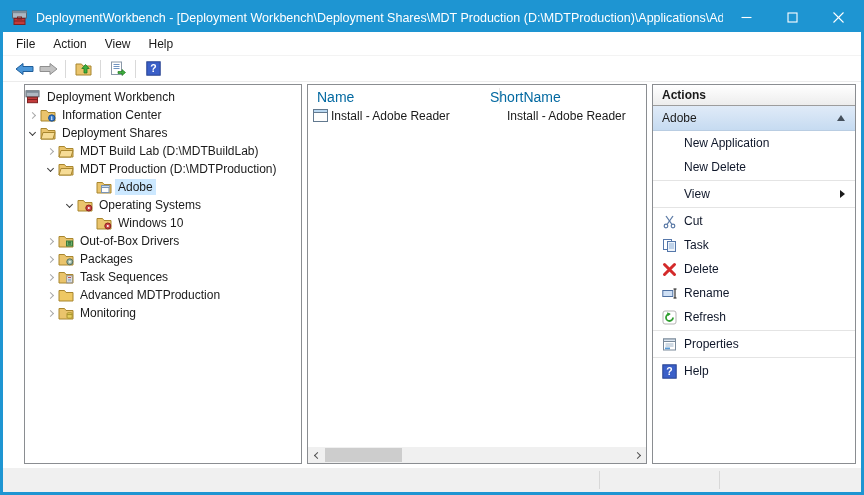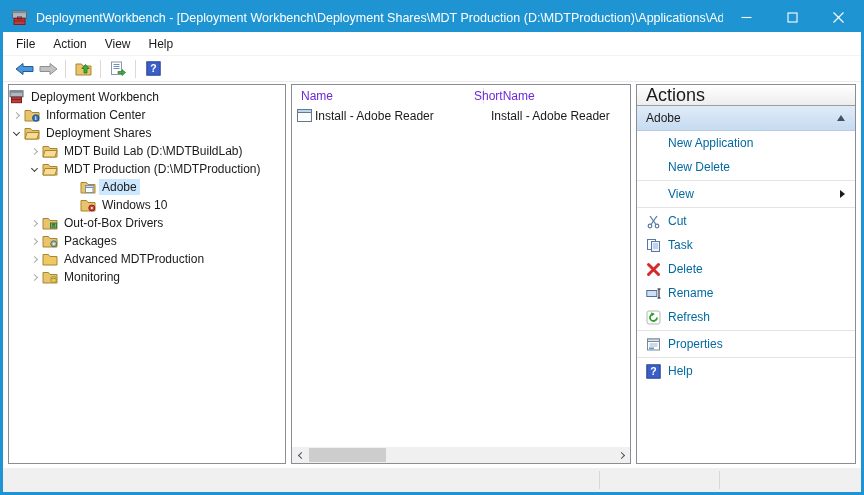--- a/index.html
+++ b/index.html
@@ -22,69 +22,69 @@
              font-size:12px; color:#1a1a1a; background:#fff; }
   .menu-item { padding:20px 9px; cursor:default; }
 
   
   .toolbar { height:27px; flex:none; display:flex; align-items:center; padding-left:9px;
              background:#fff; border-top:1px solid #f3f3f3; border-bottom:1px solid #ececec; }
   .tb-btn { width:24px; height:22px; display:flex; align-items:center; justify-content:center; }
   .tb-sep { width:1px; height:18px; background:#d9d9d9; margin:0 5px; }
 
   
-  .content { flex:1; position:relative; background:#fff; }
+  .content { flex:1; position:relative; background:#fff;margin-left:16px; }
   .pane { position:absolute; top:2px; bottom:4px; border:1px solid #8a8d91; background:#fff; overflow:hidden; }
   .tree-pane { left:5px; width:278px; padding-top:3px; }
   .list-pane { left:288px; width:340px; }
   .actions-pane { left:633px; right:5px; display:flex; flex-direction:column; }
 
   
   .trow { display:flex; align-items:center; height:18px; font-size:12px; color:#1a1a1a; white-space:nowrap; }
   .lvl1 { padding-left:0; } .lvl2 { padding-left:18px; } .lvl3 { padding-left:37px; } .lvl4 { padding-left:56px; }
   .chev { width:15px; flex:none; display:flex; align-items:center; justify-content:center; }
   .chev i { display:block; width:5px; height:5px; border-top:1.2px solid; border-right:1.2px solid; }
   .chev.collapsed i { color:#a9a9a9; transform:rotate(45deg); }
   .chev.expanded  i { color:#3c3c3c; transform:rotate(135deg); margin-top:-2px; }
   .ticon { width:19px; flex:none; display:flex; align-items:center; }
   .ticon svg { width:16px; height:14px; }
   .tlabel { padding:1px 3px; }
   .tlabel.sel { background:#cce8ff; }
 
   
-  .list-header { position:relative; height:22px; font-size:12px; color:#6d28d9;text-align:right; }
+  .list-header { position:relative; height:22px; font-size:14px; color:#0369a1;text-align:right; }
   .list-header .hsep { position:absolute; left:191px; top:3px; bottom:3px; width:1px; background:#e5e5e5; }
   .col-name { position:absolute; left:9px; top:4px; }
   .col-short { position:absolute; left:182px; top:4px; }
   .list-row { position:relative; height:19px; font-size:12px; color:#1a1a1a; }
   .row-icon { position:absolute; left:5px; top:2px; width:15px; height:13px; }
   .cell-name { position:absolute; left:23px; top:2px; }
   .cell-short { position:absolute; left:199px; top:2px; }
 
   .hscroll { position:absolute; left:0; right:0; bottom:0; height:16px; background:#f0f0f0;
              display:flex; align-items:center; }
   .hs-arrow { width:16px; height:16px; flex:none; display:flex; align-items:center; justify-content:center;
               color:#555; font-size:10px; }
   .hs-arrow i { display:block; width:5px; height:5px; border-top:1.4px solid #505050; border-left:1.4px solid #505050; }
   .hs-arrow.left i { transform:rotate(-45deg); margin-left:2px; }
   .hs-arrow.right { margin-left:auto; }
   .hs-arrow.right i { transform:rotate(135deg); margin-right:2px; }
   .hs-thumb { position:absolute; left:17px; width:77px; top:1px; bottom:1px; background:#cdcdcd; }
 
   
   .actions-title { height:21px; flex:none; display:flex; align-items:center; padding-left:9px;
-                   font-size:18px; font-weight:normal; color:#1a1a1a;
+                   font-size:12px; font-weight:bold; color:#1a1a1a;
                    background:linear-gradient(#ffffff,#ededed); border-bottom:1px solid #9d9d9d; }
   .actions-group { height:25px; flex:none; display:flex; align-items:center; padding:0 10px 0 9px;
                    font-size:12px; color:#1a1a1a;
                    background:linear-gradient(#e0ebf8,#c6dbf1); border-bottom:1px solid #b9cde2; }
   .collapse-arrow { margin-left:auto; width:0; height:0;
                     border-left:4px solid transparent; border-right:4px solid transparent;
                     border-bottom:6px solid #45505c; }
-  .action-item { height:24px; flex:none; display:flex; align-items:center; font-size:12px; color:#0369a1;
+  .action-item { height:24px; flex:none; display:flex; align-items:center; font-size:12px; color:#0f172a;
                  padding:0 10px 0 9px; }
   .a-icon { width:22px; flex:none; display:flex; align-items:center; }
   .a-icon svg { width:15px; height:15px; }
   .a-sep { height:1px; flex:none; background:#e4e4e4; margin:1px 0; }
   .submenu-arrow { margin-left:auto; width:0; height:0;
                    border-top:4px solid transparent; border-bottom:4px solid transparent;
                    border-left:5px solid #1a1a1a; }
 
   
   .statusbar { height:24px; flex:none; background:#f0f0f0; position:relative; }
@@ -246,20 +246,33 @@
         <span class="ticon">
           <svg viewBox="0 0 16 14">
               <path d="M1 2.5 h5.5 l1.5 2 H15 v8.5 H1 Z" fill="#eac46c" stroke="#a8862f"></path>
               <rect x="5.5" y="5.5" width="7.5" height="7" fill="#fdfdfd" stroke="#7a94b4"></rect>
               <rect x="5.5" y="5.5" width="7.5" height="2" fill="#c7ddf2" stroke="#7a94b4"></rect>
             </svg>
         </span>
         <span class="tlabel sel">Adobe</span>
       </div>
 
+      <div class="trow lvl3">
+        <span class="chev expanded">
+            <i></i>
+          </span>
+        <span class="ticon">
+          <svg viewBox="0 0 16 14">
+              <path d="M1 2.5 h5.5 l1.5 2 H15 v8.5 H1 Z" fill="#eac46c" stroke="#a8862f"></path>
+              <circle cx="11.8" cy="10" r="3" fill="#cc4545" stroke="#8c2020"></circle>
+              <circle cx="11.8" cy="10" r="1" fill="#fff"></circle>
+            </svg>
+        </span>
+        <span class="tlabel">Operating Systems</span>
+      </div>
 
       <div class="trow lvl4">
         <span class="chev"></span>
         <span class="ticon">
           <svg viewBox="0 0 16 14">
               <path d="M1 2.5 h5.5 l1.5 2 H15 v8.5 H1 Z" fill="#eac46c" stroke="#a8862f"></path>
               <circle cx="11.8" cy="10" r="3" fill="#cc4545" stroke="#8c2020"></circle>
               <circle cx="11.8" cy="10" r="1" fill="#fff"></circle>
             </svg>
         </span>
@@ -288,20 +301,35 @@
         <span class="ticon">
           <svg viewBox="0 0 16 14">
               <path d="M1 2.5 h5.5 l1.5 2 H15 v8.5 H1 Z" fill="#eac46c" stroke="#a8862f"></path>
               <circle cx="11.8" cy="9.8" r="3" fill="#9cb8a8" stroke="#55705f"></circle>
               <circle cx="11.8" cy="9.8" r="1.1" fill="#e9f1ec"></circle>
             </svg>
         </span>
         <span class="tlabel">Packages</span>
       </div>
 
+      <div class="trow lvl2">
+        <span class="chev collapsed">
+            <i></i>
+          </span>
+        <span class="ticon">
+          <svg viewBox="0 0 16 14">
+              <path d="M1 2.5 h5.5 l1.5 2 H15 v8.5 H1 Z" fill="#eac46c" stroke="#a8862f"></path>
+              <rect x="8.8" y="5.8" width="5.4" height="7" fill="#fff" stroke="#8a8a8a"></rect>
+              <line x1="10" y1="7.5" x2="13" y2="7.5" stroke="#c05050"></line>
+              <line x1="10" y1="9.2" x2="13" y2="9.2" stroke="#7090b8"></line>
+              <line x1="10" y1="10.9" x2="13" y2="10.9" stroke="#7090b8"></line>
+            </svg>
+        </span>
+        <span class="tlabel">Task Sequences</span>
+      </div>
 
       <div class="trow lvl2">
         <span class="chev collapsed">
             <i></i>
           </span>
         <span class="ticon">
           <svg viewBox="0 0 16 14">
               <path d="M1 2.5 h5.5 l1.5 2 H15 v8.5 H1 Z" fill="#eec863" stroke="#a8862f"></path>
             </svg>
         </span>

